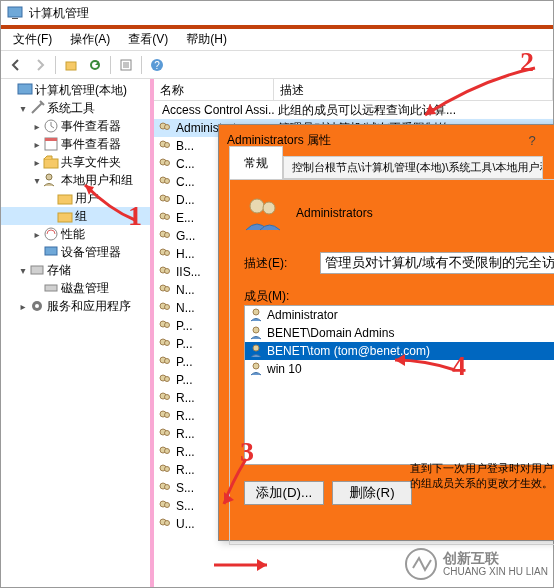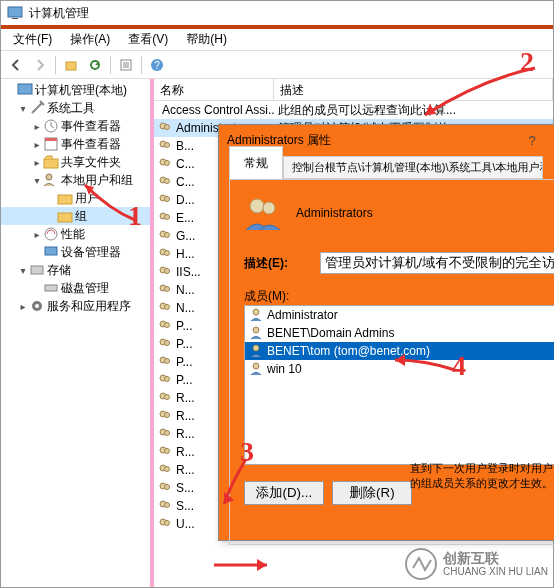--- a/index.html
+++ b/index.html
@@ -44,21 +44,21 @@
   .dialog { position: absolute; left: 186px; top: 124px; width: 368px; height: 417px; background: #f97316; border: 1px solid #888; box-shadow: 2px 2px 8px rgba(0,0,0,0.2); margin-left: 32px; }
   .dlg-title { height: 30px; display: flex; align-items: center; justify-content: space-between; padding: 0 8px; }
   .dlg-close, .dlg-help { width: 30px; text-align: center; color: #444; font-size: 13px; }
   .dlg-tabs { display: flex; padding-left: 10px; height: 24px; align-items: flex-end; }
   .dlg-tab { padding: 8px 14px; border: 1px solid #ccc; border-bottom: none; background: #fff; position: relative; top: 1px; }
   .dlg-tab.inactive { background: #f4f4f4; border-bottom: 1px solid #ccc; top: 0; font-size: 11px; padding: 3px 8px; overflow: hidden; white-space: nowrap; max-width: 260px; }
   .dlg-body { border: 1px solid #ccc; margin: 0 10px 10px 10px; padding: 14px; height: 366px; position: relative; }
   .dlg-head { display: flex; align-items: center; gap: 14px; margin-bottom: 20px; }
   .dlg-grp-icon { width: 38px; height: 38px; }
   .form-row { display: flex; align-items: center; margin-bottom: 14px; }
-  .form-label { width: 76px; font-weight: bold; }
+  .form-label { width: 76px; }
   .form-input { flex: 1; height: 22px; border: 1px solid #aaa; padding: 2px 4px; background: #fff; }
   .member-list { border: 1px solid #aaa; background: #fff; height: 160px; overflow: auto; }
   .member-item { display: flex; align-items: flex-start; padding: 2px 4px; height: 18px; gap: 4px; }
   .member-item.sel { background: #0067c0; color: #fff; }
   .user-icon { width: 14px; height: 14px; }
   .dlg-btn-row { display: flex; gap: 8px; margin-top: 16px; align-items: center; }
   .btn { height: 24px; min-width: 80px; border: 1px solid #999; background: #eee; padding: 2px 10px; }
   .note { font-size: 11px; position: absolute; right: 14px; bottom: 54px; width: 150px; line-height: 1.3; }
   
   .dlg-footer { position: absolute; left: 0; right: 0; bottom: 8px; display: flex; justify-content: center; gap: 8px; }

